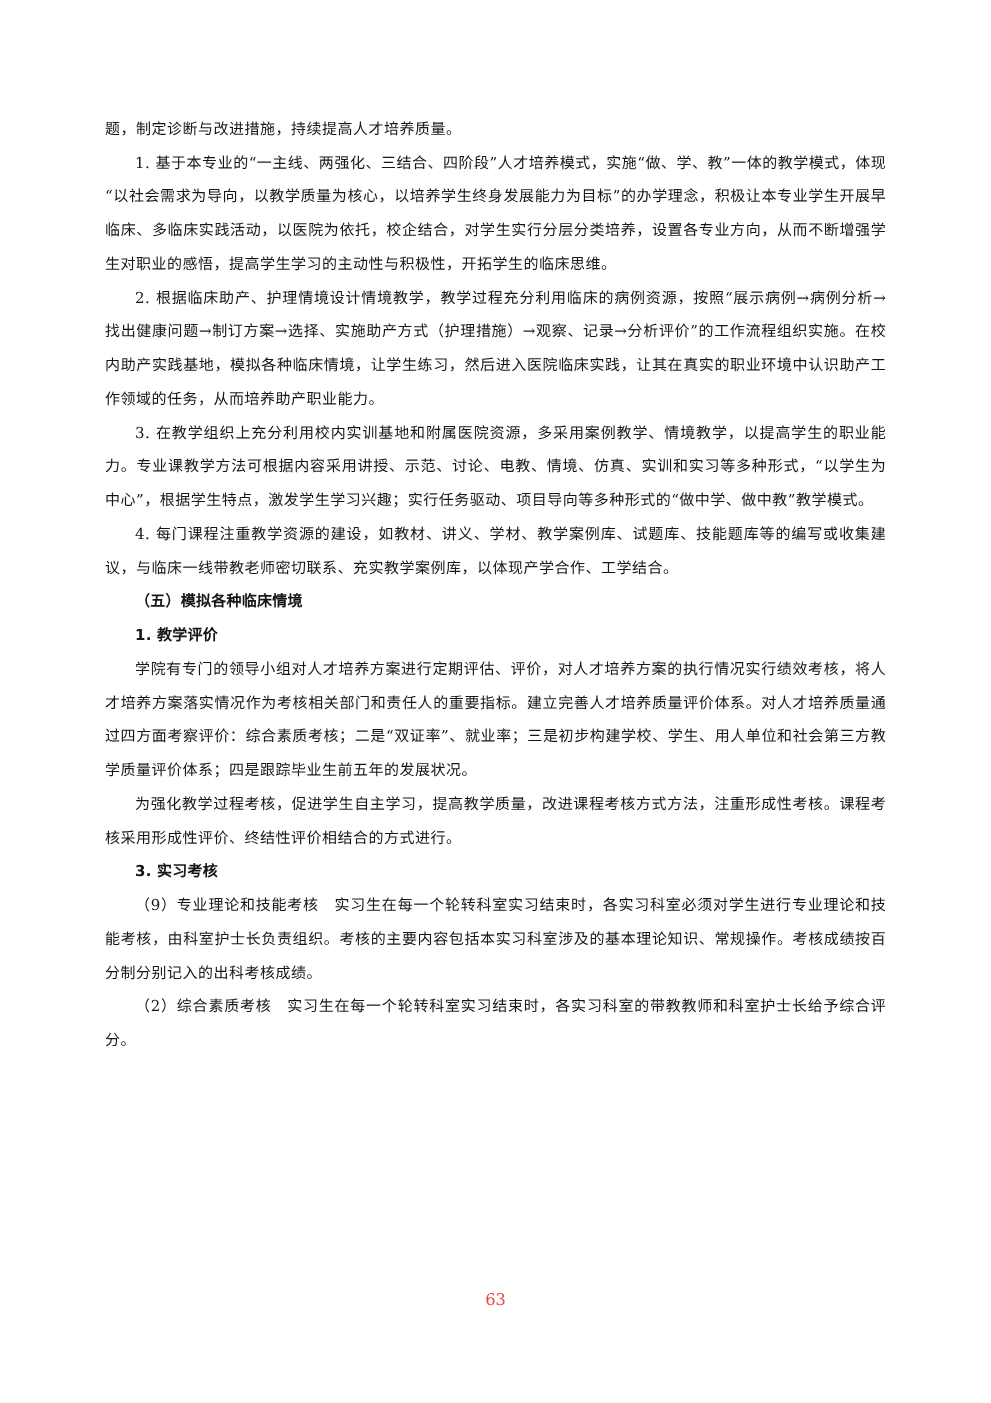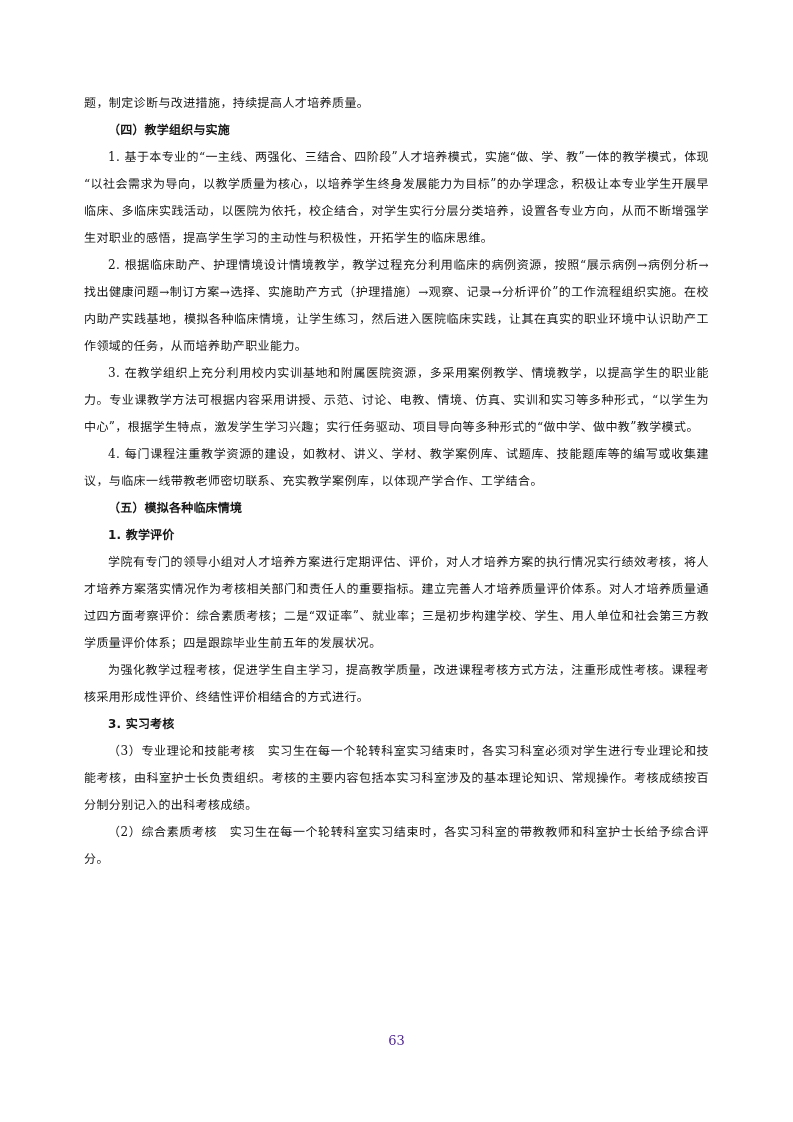--- a/index.html
+++ b/index.html
@@ -41,36 +41,35 @@
     letter-spacing: 0.2px;
   }
   .pagenum {
     position: absolute;
     top: 1032px;
     left: 0;
     width: 100%;
     text-align: center;
     font-size: 13px;
     line-height: 18px;
-    color: #4c1d95;
+    color: #ef4444;
   }
 </style>
 </head>
 <body>
 
 <div class="page">
   <div class="content">
     <p class="para cont">题，制定诊断与改进措施，持续提高人才培养质量。</p>
-    <p class="para hd">（四）教学组织与实施</p>
     <p class="para">1. 基于本专业的“一主线、两强化、三结合、四阶段”人才培养模式，实施“做、学、教”一体的教学模式，体现“以社会需求为导向，以教学质量为核心，以培养学生终身发展能力为目标”的办学理念，积极让本专业学生开展早临床、多临床实践活动，以医院为依托，校企结合，对学生实行分层分类培养，设置各专业方向，从而不断增强学生对职业的感悟，提高学生学习的主动性与积极性，开拓学生的临床思维。</p>
     <p class="para">2. 根据临床助产、护理情境设计情境教学，教学过程充分利用临床的病例资源，按照“展示病例→病例分析→找出健康问题→制订方案→选择、实施助产方式（护理措施）→观察、记录→分析评价”的工作流程组织实施。在校内助产实践基地，模拟各种临床情境，让学生练习，然后进入医院临床实践，让其在真实的职业环境中认识助产工作领域的任务，从而培养助产职业能力。</p>
     <p class="para">3. 在教学组织上充分利用校内实训基地和附属医院资源，多采用案例教学、情境教学，以提高学生的职业能力。专业课教学方法可根据内容采用讲授、示范、讨论、电教、情境、仿真、实训和实习等多种形式，“以学生为中心”，根据学生特点，激发学生学习兴趣；实行任务驱动、项目导向等多种形式的“做中学、做中教”教学模式。</p>
     <p class="para">4. 每门课程注重教学资源的建设，如教材、讲义、学材、教学案例库、试题库、技能题库等的编写或收集建议，与临床一线带教老师密切联系、充实教学案例库，以体现产学合作、工学结合。</p>
     <p class="para hd">（五）模拟各种临床情境</p>
     <p class="para hd">1. 教学评价</p>
     <p class="para">学院有专门的领导小组对人才培养方案进行定期评估、评价，对人才培养方案的执行情况实行绩效考核，将人才培养方案落实情况作为考核相关部门和责任人的重要指标。建立完善人才培养质量评价体系。对人才培养质量通过四方面考察评价：综合素质考核；二是“双证率”、就业率；三是初步构建学校、学生、用人单位和社会第三方教学质量评价体系；四是跟踪毕业生前五年的发展状况。</p>
     <p class="para">为强化教学过程考核，促进学生自主学习，提高教学质量，改进课程考核方式方法，注重形成性考核。课程考核采用形成性评价、终结性评价相结合的方式进行。</p>
     <p class="para hd">3. 实习考核</p>
-    <p class="para">（3）专业理论和技能考核　实习生在每一个轮转科室实习结束时，各实习科室必须对学生进行专业理论和技能考核，由科室护士长负责组织。考核的主要内容包括本实习科室涉及的基本理论知识、常规操作。考核成绩按百分制分别记入的出科考核成绩。</p>
+    <p class="para">（9）专业理论和技能考核　实习生在每一个轮转科室实习结束时，各实习科室必须对学生进行专业理论和技能考核，由科室护士长负责组织。考核的主要内容包括本实习科室涉及的基本理论知识、常规操作。考核成绩按百分制分别记入的出科考核成绩。</p>
     <p class="para">（2）综合素质考核　实习生在每一个轮转科室实习结束时，各实习科室的带教教师和科室护士长给予综合评分。</p>
   </div>
   <div class="pagenum">63</div>
 </div>
 
 </body></html>

